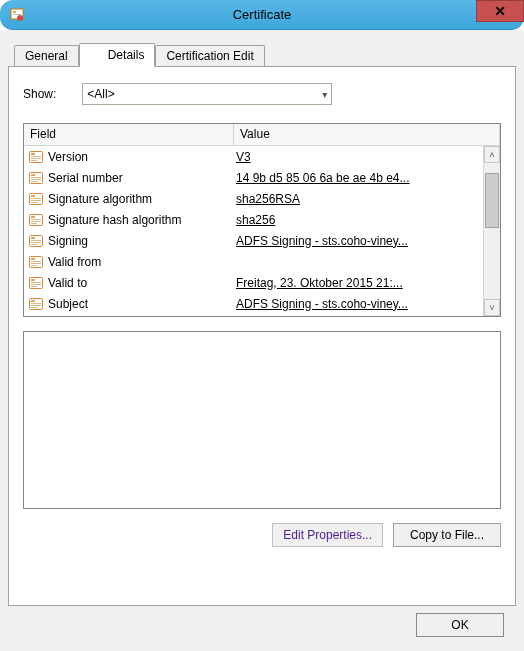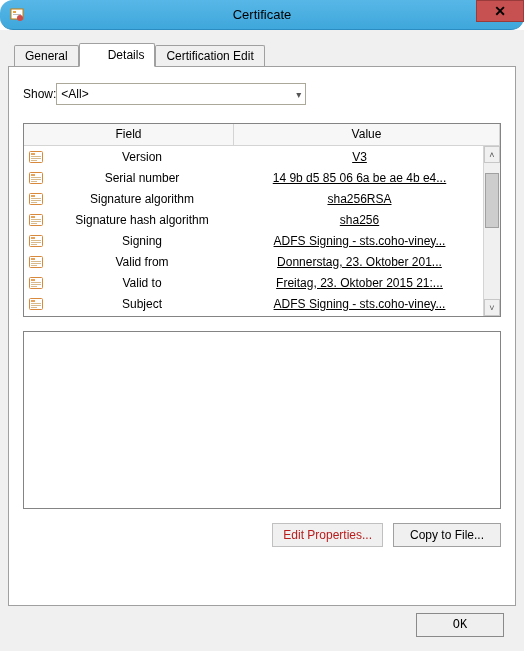--- a/index.html
+++ b/index.html
@@ -94,21 +94,21 @@
     padding: 16px 14px 14px 14px;
     position: relative;
     z-index: 1;
   }
   .show-row {
     display: flex;
     align-items: center;
     margin-bottom: 18px;
   }
   .show-label {
-    margin-right: 0;
+    margin-right: 26px;
   }
   .show-select {
     width: 250px;
     height: 22px;
     border: 1px solid #aca899;
     background: #fff;
     padding: 0 4px;
     display: flex;
     align-items: center;
     justify-content: space-between;
@@ -119,21 +119,20 @@
   .show-select .chev {
     font-size: 10px;
     color: #555;
   }
   .listview {
     border: 1px solid #848484;
     height: 194px;
     background: #fff;
     display: flex;
     flex-direction: column;
-    text-align: center;
   }
   .lv-header {
     display: flex;
     height: 22px;
     background: #f7f7f7;
     border-bottom: 1px solid #d4d4d4;
     flex: 0 0 auto;
   }
   .lv-header-cell {
     border-right: 1px solid #d4d4d4;
@@ -223,37 +222,36 @@
   .btn {
     min-width: 108px;
     height: 24px;
     border: 1px solid #a0a0a0;
     background: #f0f0f0;
     font-size: 12px;
     padding: 0 10px;
     cursor: pointer;
   }
   .btn.disabled {
-    color: #b91c1c;
+    color: #4c1d95;
     border-color: #c0c0c0;
     cursor: default;
   }
   .ok-row {
     position: absolute;
     right: 20px;
     bottom: 14px;
   }
   .ok-btn {
     width: 88px;
     height: 24px;
     border: 1px solid #8a8a8a;
     background: #efefef;
     font-size: 12px;
     cursor: pointer;
-    font-family: Liberation Mono, monospace;
   }
 </style>
 </head>
 <body>
 
 <div class="titlebar">
   <span class="titlebar-icon">
     <svg width="16" height="16" viewBox="0 0 16 16">
       <rect x="2" y="2" width="12" height="10" fill="#fff" stroke="#cc7a00"></rect>
       <rect x="4" y="4" width="3" height="2" fill="#e6a23c"></rect>
@@ -362,21 +360,20 @@
               <span class="lv-icon">
                 <svg width="16" height="16" viewBox="0 0 16 16">
                   <rect x="1.5" y="2.5" width="13" height="11" rx="1" fill="#fff" stroke="#d8893b"></rect>
                   <rect x="3" y="4" width="4" height="2" fill="#e6a45a"></rect>
                   <rect x="3" y="7" width="10" height="1" fill="#d8b98a"></rect>
                   <rect x="3" y="9" width="10" height="1" fill="#d8b98a"></rect>
                   <rect x="3" y="11" width="6" height="1" fill="#d8b98a"></rect>
                 </svg>
               </span>
               <span class="lv-field">Valid from</span>
-              <span class="lv-value">Donnerstag, 23. Oktober 201...</span>
             </div>
             <div class="lv-row">
               <span class="lv-icon">
                 <svg width="16" height="16" viewBox="0 0 16 16">
                   <rect x="1.5" y="2.5" width="13" height="11" rx="1" fill="#fff" stroke="#d8893b"></rect>
                   <rect x="3" y="4" width="4" height="2" fill="#e6a45a"></rect>
                   <rect x="3" y="7" width="10" height="1" fill="#d8b98a"></rect>
                   <rect x="3" y="9" width="10" height="1" fill="#d8b98a"></rect>
                   <rect x="3" y="11" width="6" height="1" fill="#d8b98a"></rect>
                 </svg>

